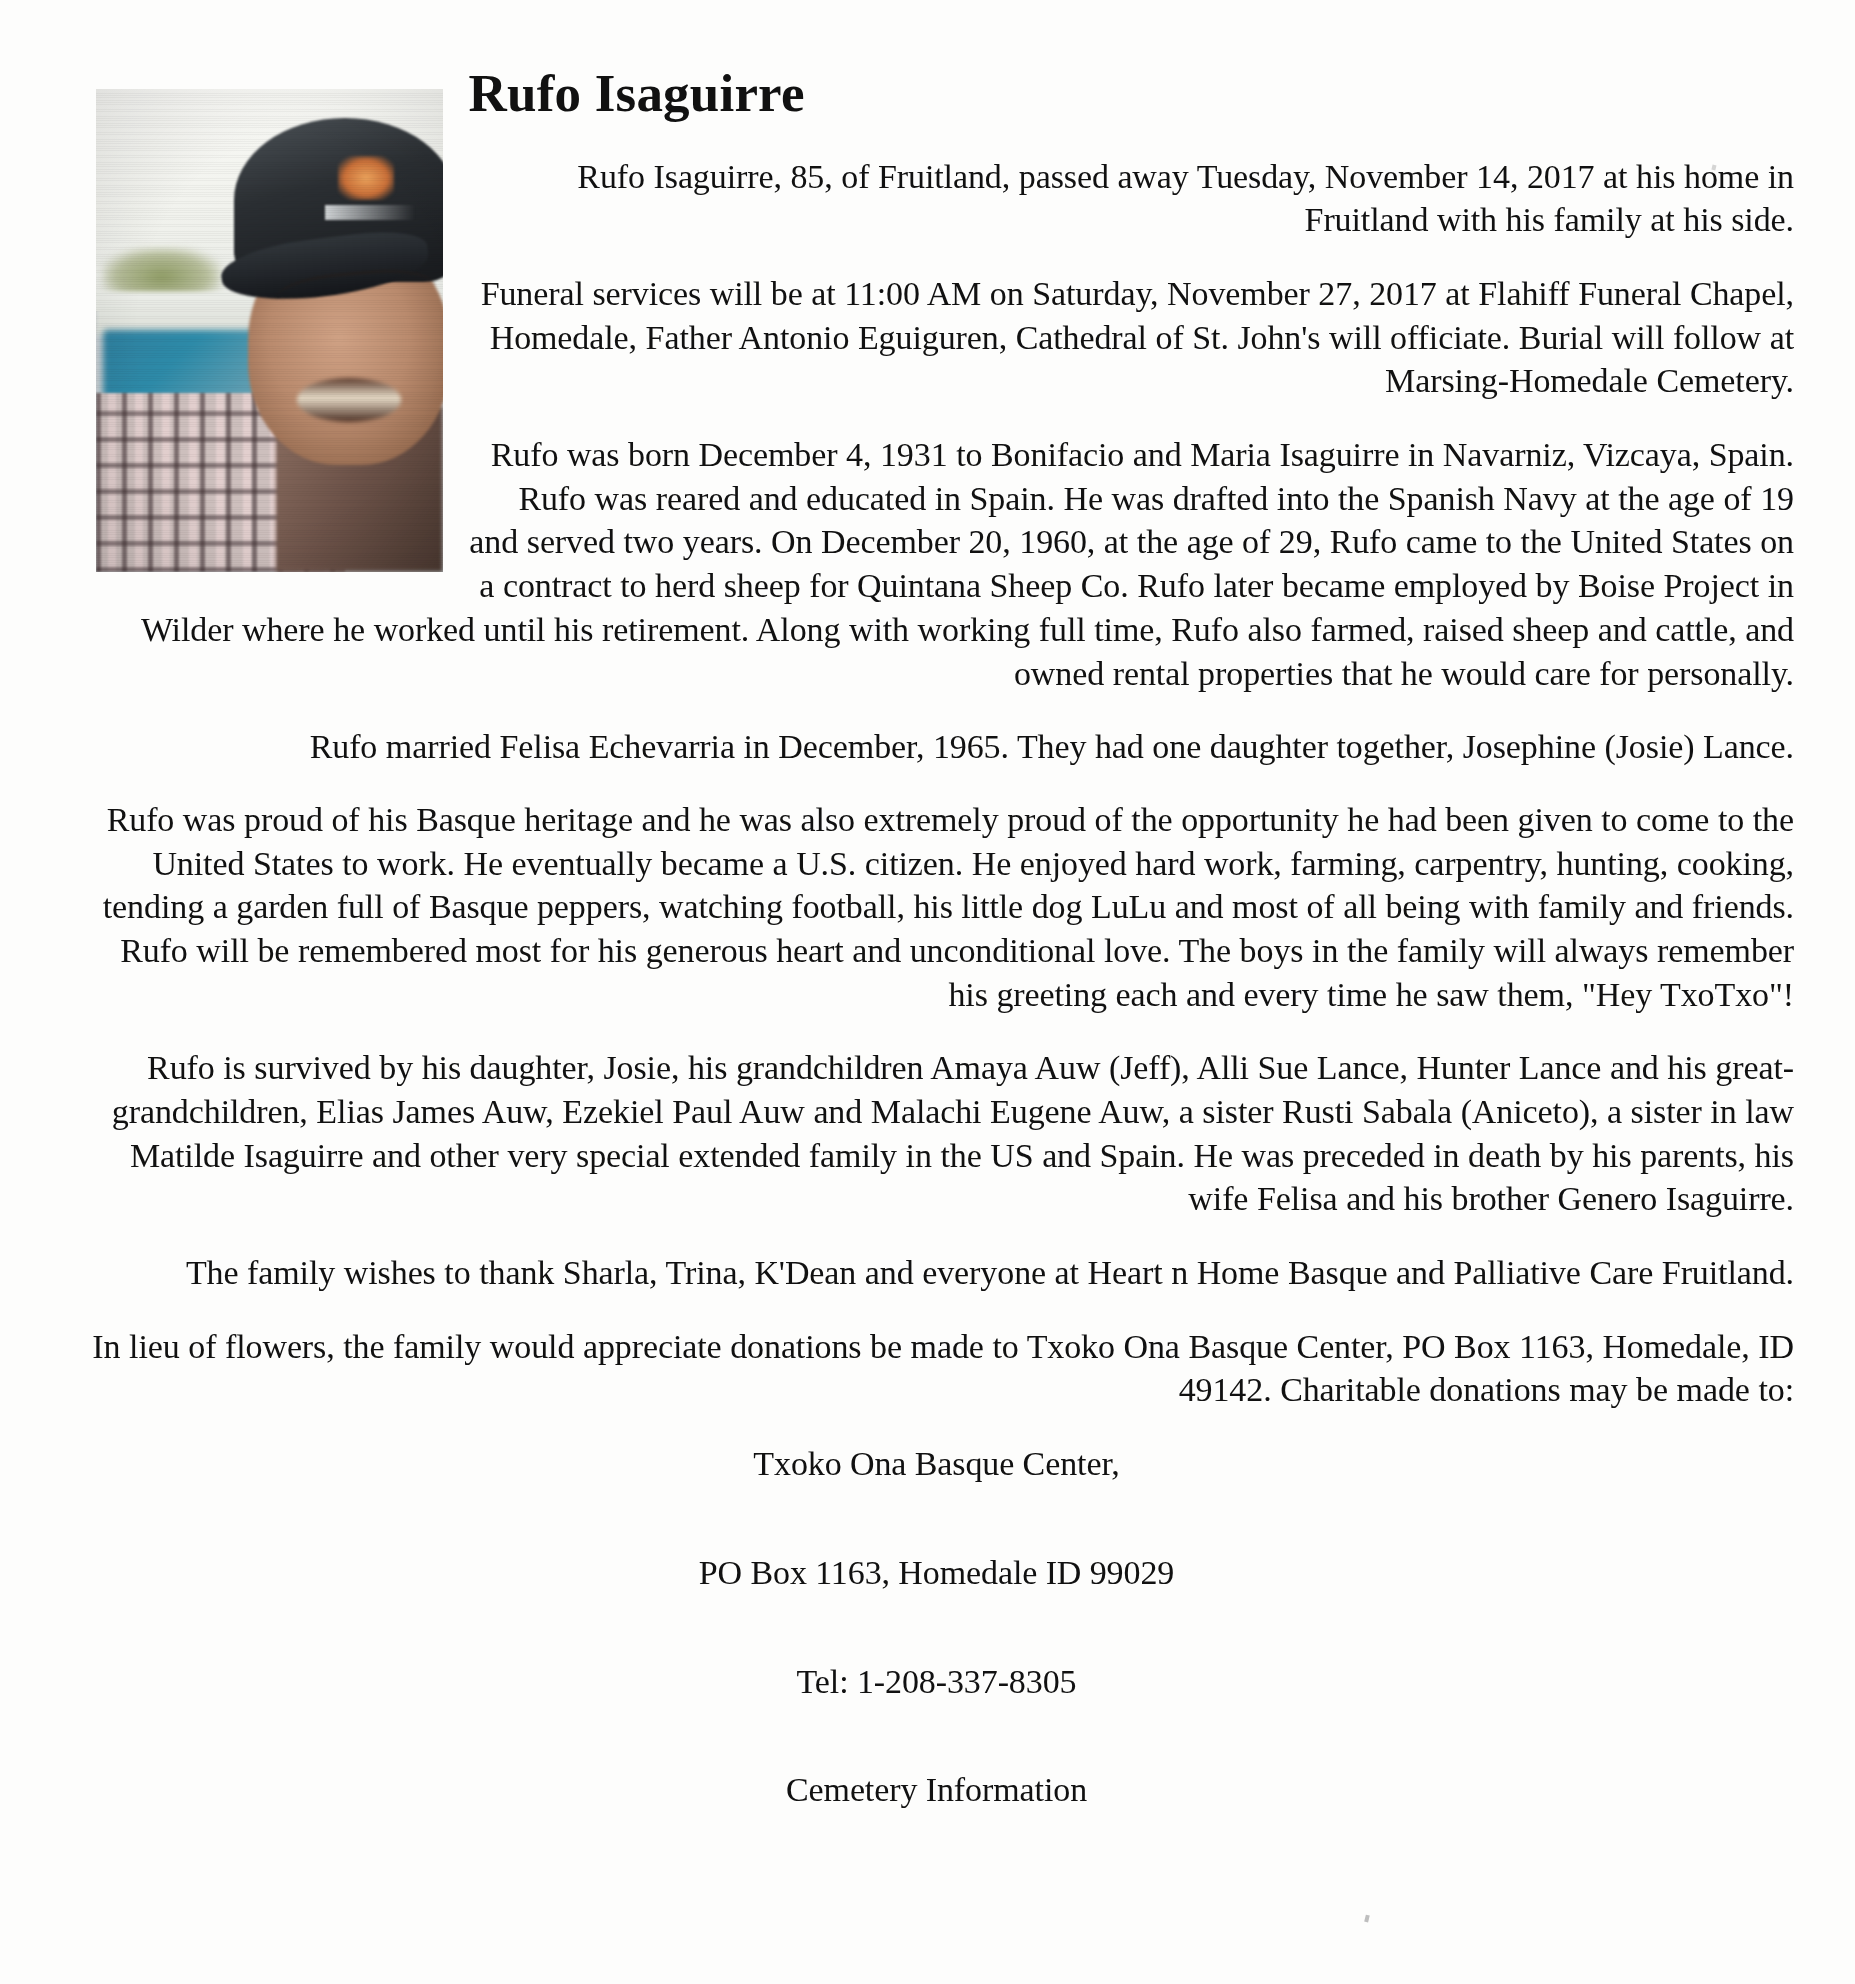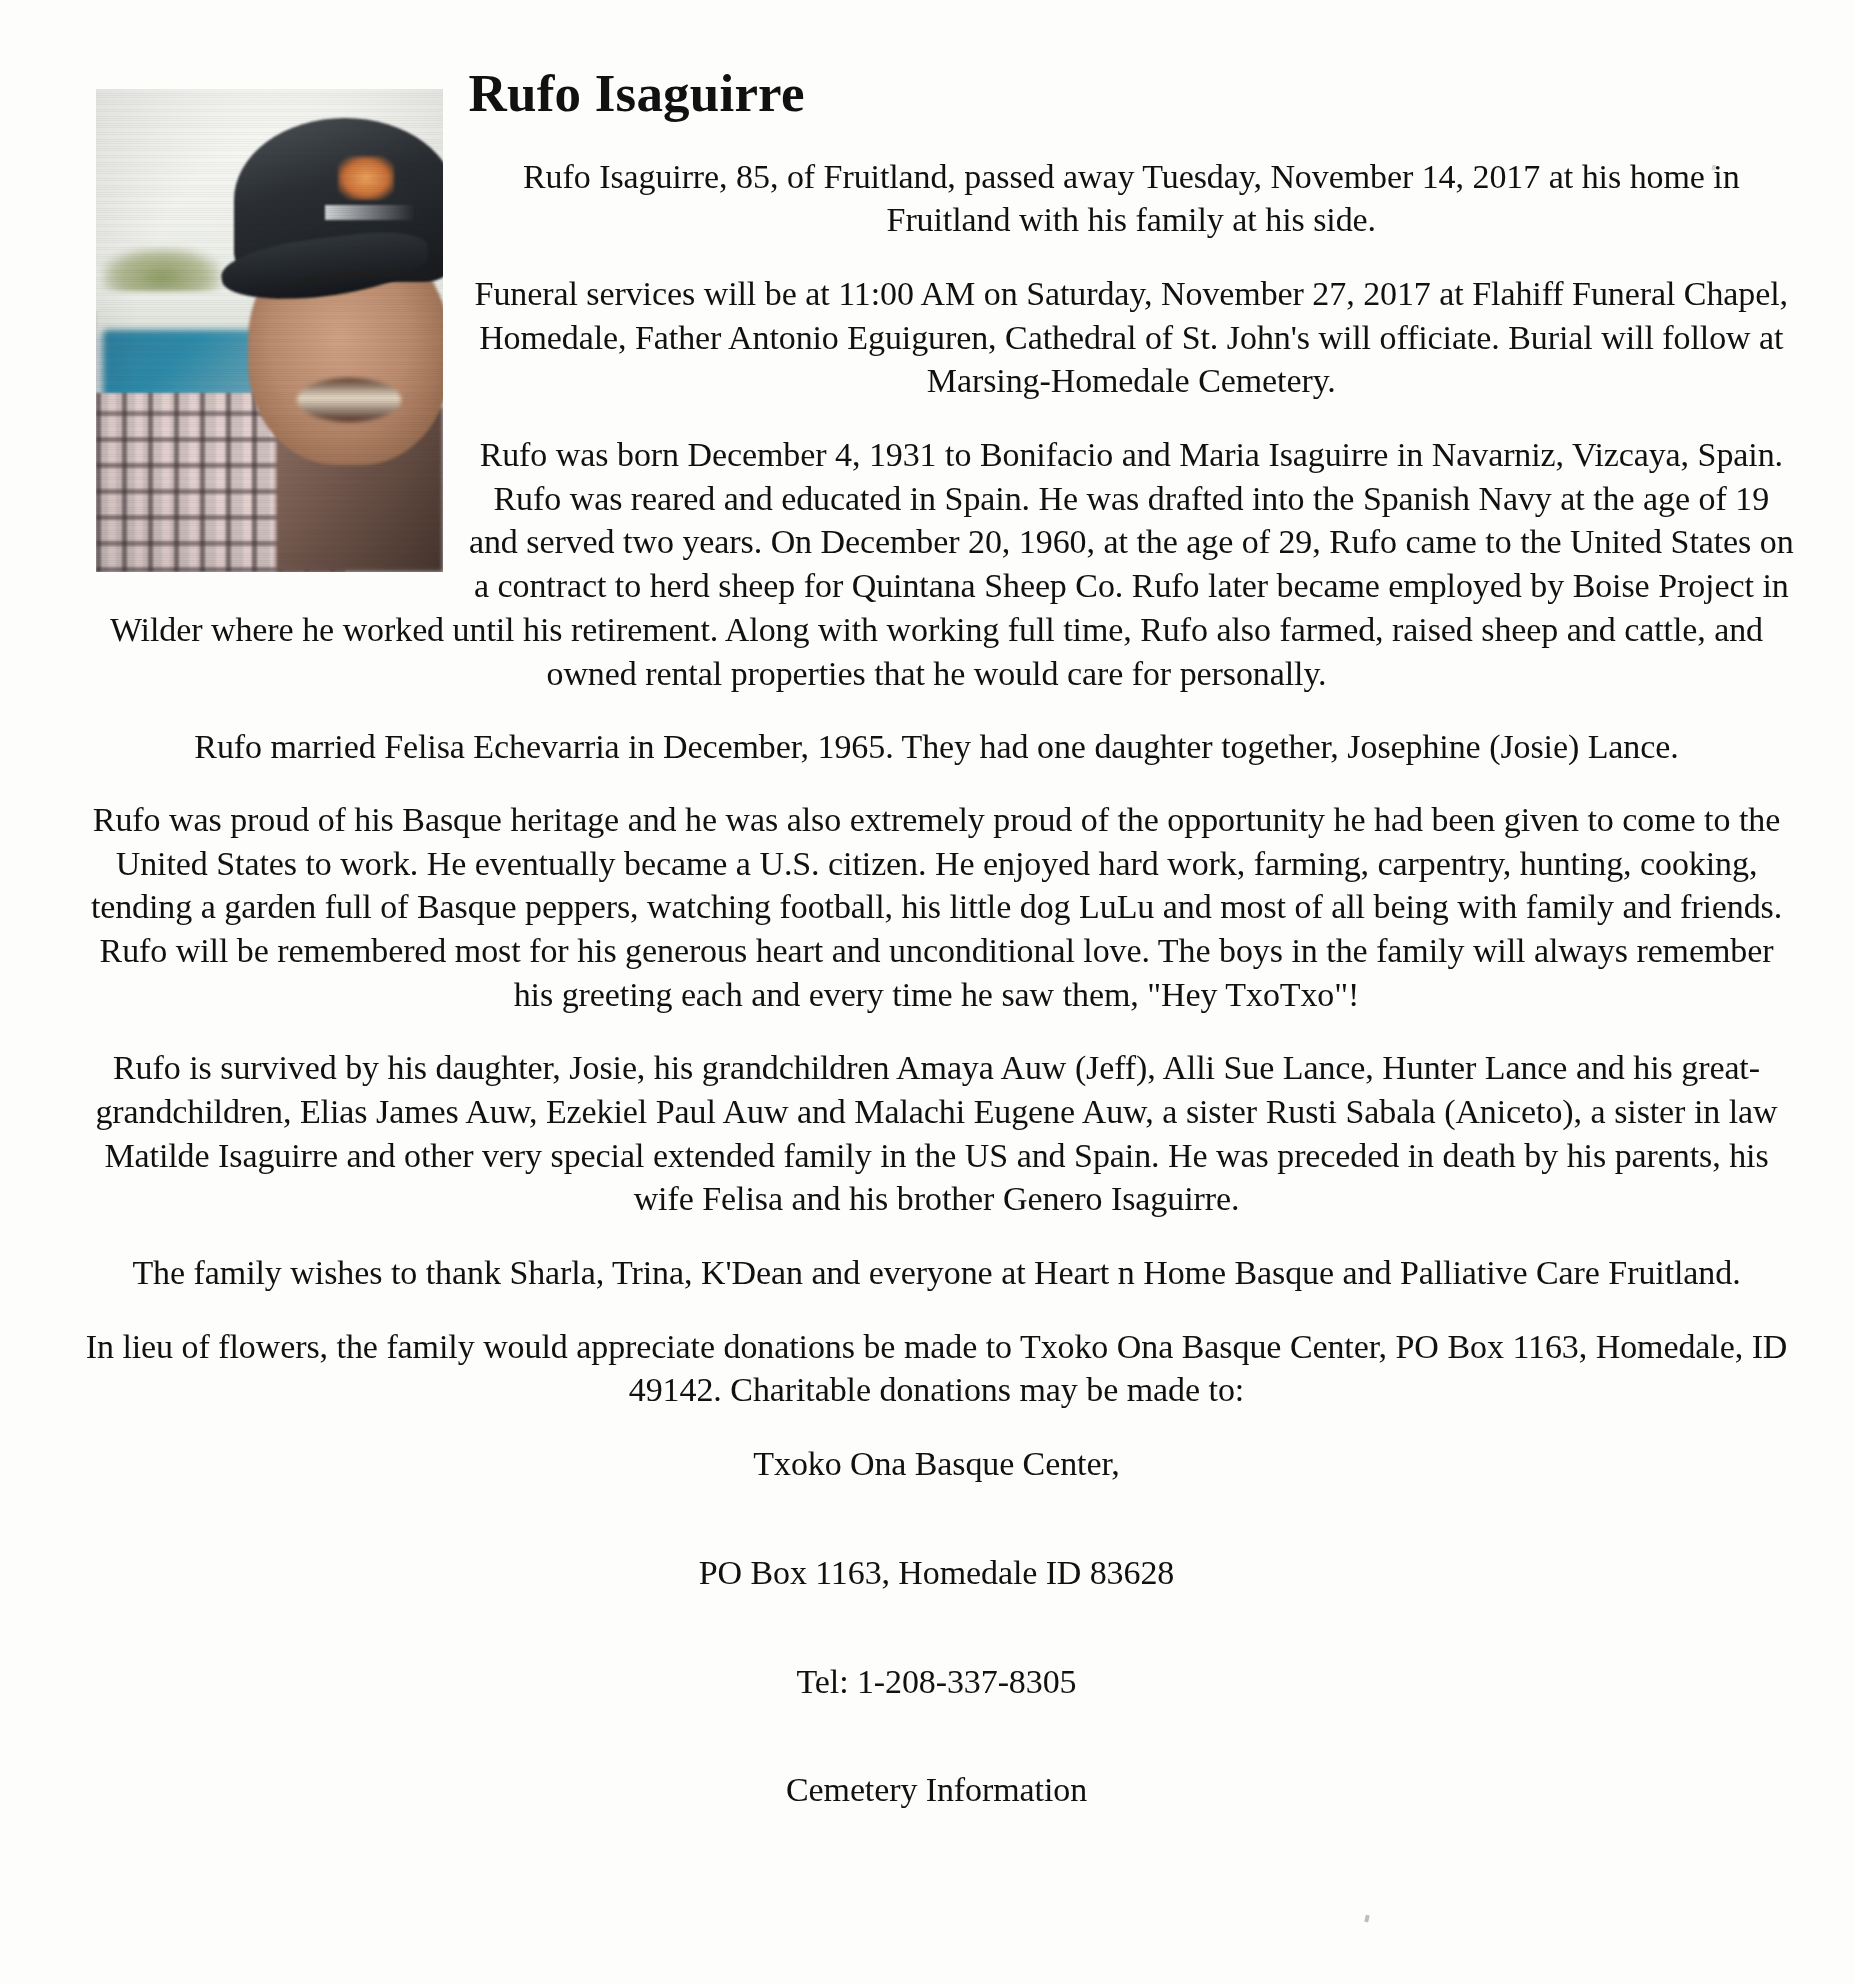--- a/index.html
+++ b/index.html
@@ -171,21 +171,21 @@
     font-size: 53px;
     font-weight: bold;
     line-height: 1.05;
     margin: 0 0 33px 0;
     letter-spacing: 0.2px;
   }
   p.body {
     font-size: 34px;
     line-height: 1.285;
     margin: 0 0 30px 0;
-    text-align: center;
+    text-align: right;
     letter-spacing: -0.1px;
     word-spacing: 0.2px;
   }
   p.body.tight { margin-bottom: 29px; }
 
   .tail {
     clear: both;
     margin-top: 4.5px;
     text-align: center;
   }
@@ -239,21 +239,21 @@
     <p class="body">Funeral services will be at 11:00 AM on Saturday, November 27, 2017 at Flahiff Funeral Chapel, Homedale, Father Antonio Eguiguren, Cathedral of St. John's will officiate. Burial will follow at Marsing-Homedale Cemetery.</p>
     <p class="body">Rufo was born December 4, 1931 to Bonifacio and Maria Isaguirre in Navarniz, Vizcaya, Spain. Rufo was reared and educated in Spain. He was drafted into the Spanish Navy at the age of 19 and served two years. On December 20, 1960, at the age of 29, Rufo came to the United States on a contract to herd sheep for Quintana Sheep Co. Rufo later became employed by Boise Project in Wilder where he worked until his retirement. Along with working full time, Rufo also farmed, raised sheep and cattle, and owned rental properties that he would care for personally.</p>
     <p class="body tight">Rufo married Felisa Echevarria in December, 1965. They had one daughter together, Josephine (Josie) Lance.</p>
     <p class="body">Rufo was proud of his Basque heritage and he was also extremely proud of the opportunity he had been given to come to the United States to work. He eventually became a U.S. citizen. He enjoyed hard work, farming, carpentry, hunting, cooking, tending a garden full of Basque peppers, watching football, his little dog LuLu and most of all being with family and friends. Rufo will be remembered most for his generous heart and unconditional love. The boys in the family will always remember his greeting each and every time he saw them, "Hey TxoTxo"!</p>
     <p class="body">Rufo is survived by his daughter, Josie, his grandchildren Amaya Auw (Jeff), Alli Sue Lance, Hunter Lance and his great-grandchildren, Elias James Auw, Ezekiel Paul Auw and Malachi Eugene Auw, a sister Rusti Sabala (Aniceto), a sister in law Matilde Isaguirre and other very special extended family in the US and Spain. He was preceded in death by his parents, his wife Felisa and his brother Genero Isaguirre.</p>
     <p class="body">The family wishes to thank Sharla, Trina, K'Dean and everyone at Heart n Home Basque and Palliative Care Fruitland.</p>
     <p class="body">In lieu of flowers, the family would appreciate donations be made to Txoko Ona Basque Center, PO Box 1163, Homedale, ID 49142. Charitable donations may be made to:</p>
 
     <div class="tail">
       <p>Txoko Ona Basque Center,</p>
-      <p>PO Box 1163, Homedale ID 83628</p>
+      <p>PO Box 1163, Homedale ID 99029</p>
       <p>Tel: 1-208-337-8305</p>
       <p>Cemetery Information</p>
     </div>
 
   </div>
 
   <div class="speck" style="left:1365px; top:1915px;"></div>
   <div class="speck" style="left:1712px; top:165px; height:4.5px; opacity:.35;"></div>
 </div>
 

